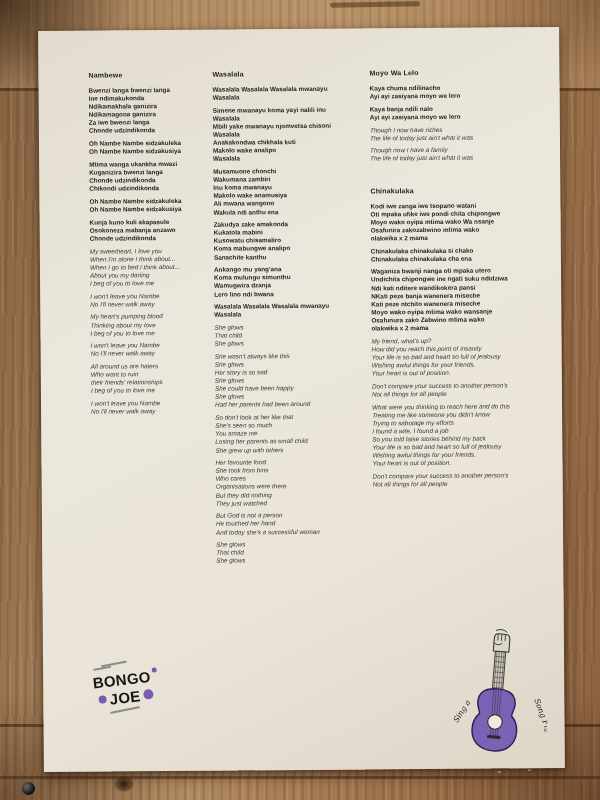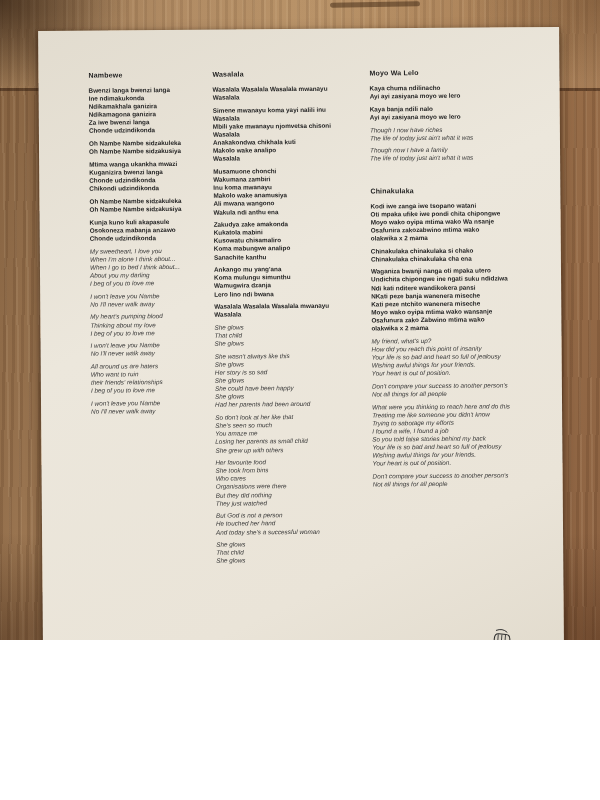--- a/index.html
+++ b/index.html
@@ -1,20 +1,20 @@
 <!DOCTYPE html>
 <html><head>
 <meta charset="utf-8">
 <style>
   html,body{margin:0;padding:0;}
   body{width:600px;height:800px;font-family:"Liberation Sans",sans-serif;}
 
   
   .photo{
-    position:relative;width:600px;height:640px;overflow:hidden;
+    position:relative;width:600px;height:800px;overflow:hidden;
     background-color:#9b7350;
     background-image:
       radial-gradient(ellipse 180px 130px at 0% 0%, rgba(25,12,4,0.6), transparent 72%),
       radial-gradient(ellipse 200px 120px at 100% 0%, rgba(70,40,15,0.3), transparent 70%),
       radial-gradient(ellipse 240px 150px at 0% 100%, rgba(45,22,8,0.4), transparent 72%),
       radial-gradient(ellipse 240px 150px at 100% 100%, rgba(60,30,12,0.35), transparent 72%),
       linear-gradient(180deg, rgba(210,175,130,0.25) 0 88px, rgba(40,20,8,0.45) 88px 91px, transparent 91px 100%),
       linear-gradient(180deg, transparent 0 724px, rgba(40,20,8,0.5) 724px 727px, transparent 727px 100%),
       linear-gradient(180deg, transparent 0 776px, rgba(35,18,6,0.4) 776px 779px, transparent 779px 100%),
       repeating-linear-gradient(91deg, rgba(70,40,18,0.16) 0 3px, rgba(0,0,0,0) 3px 9px),

